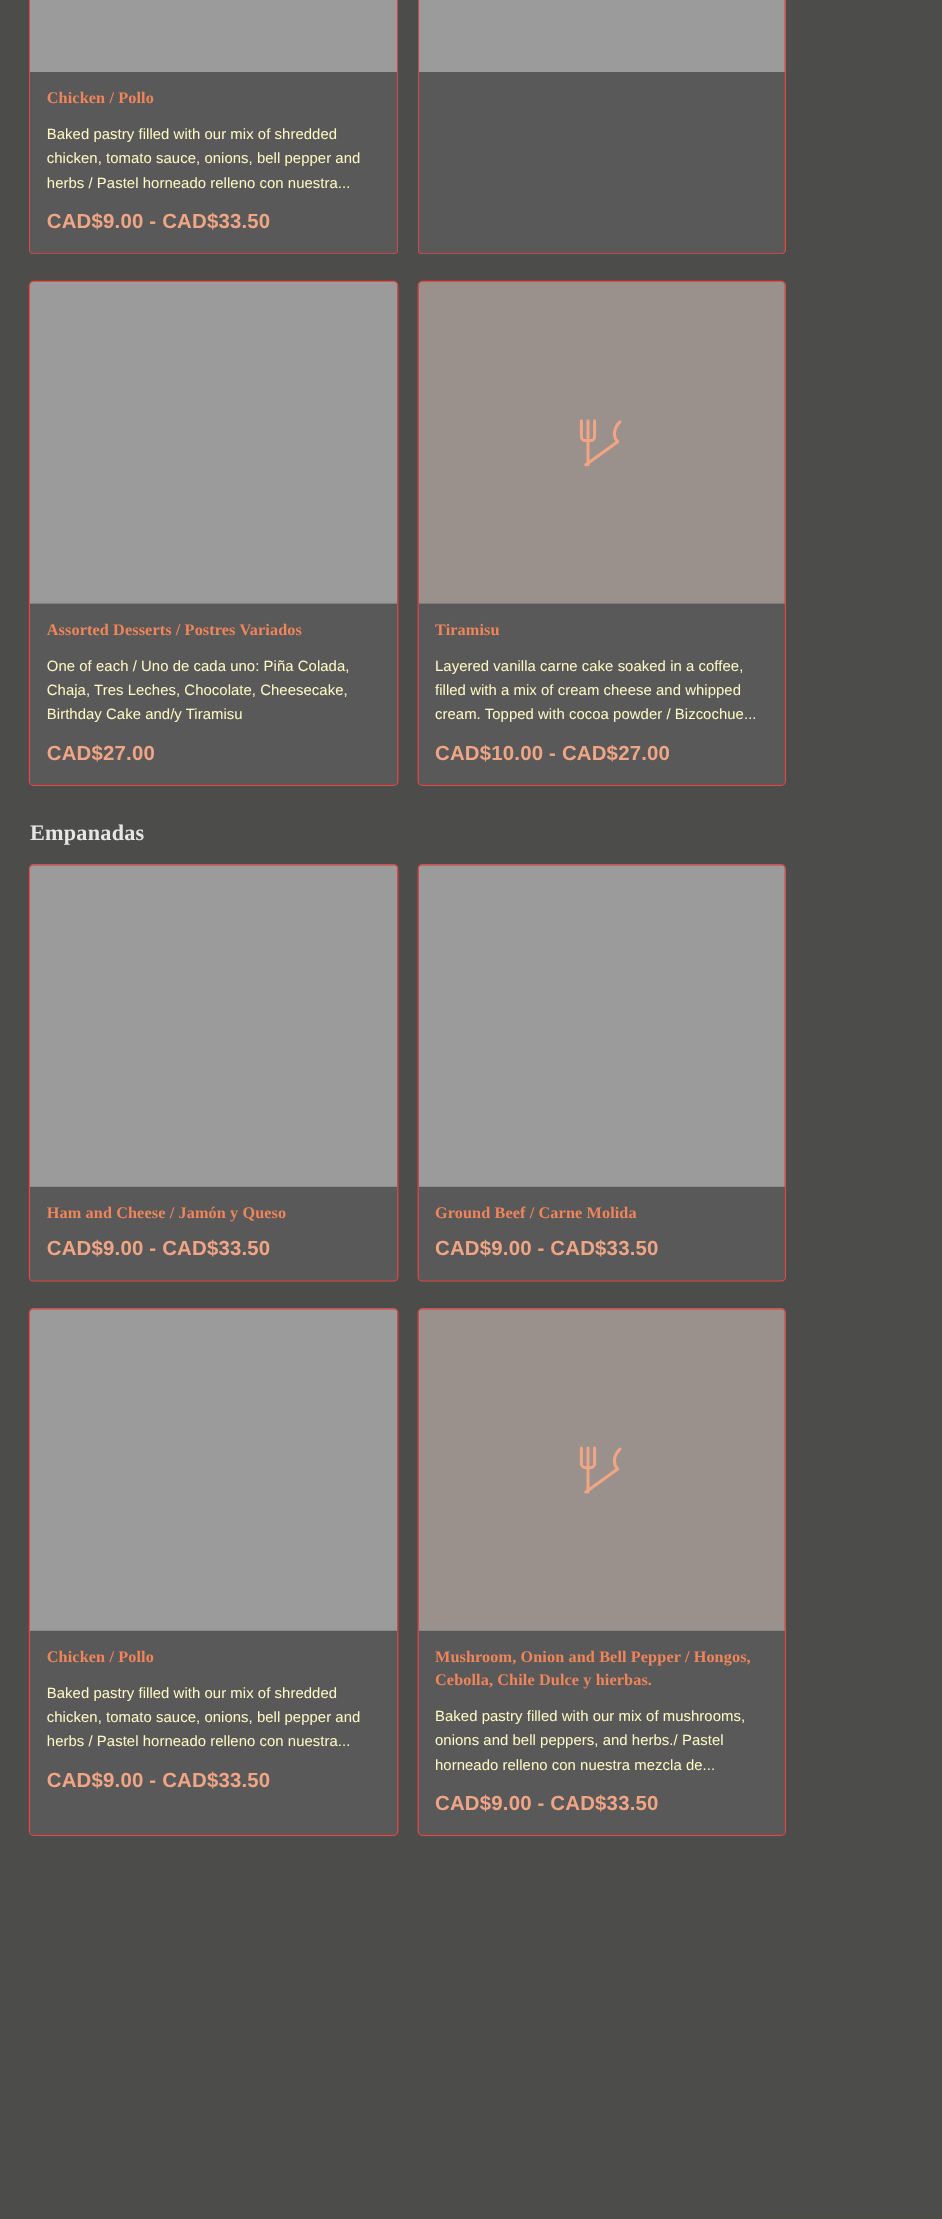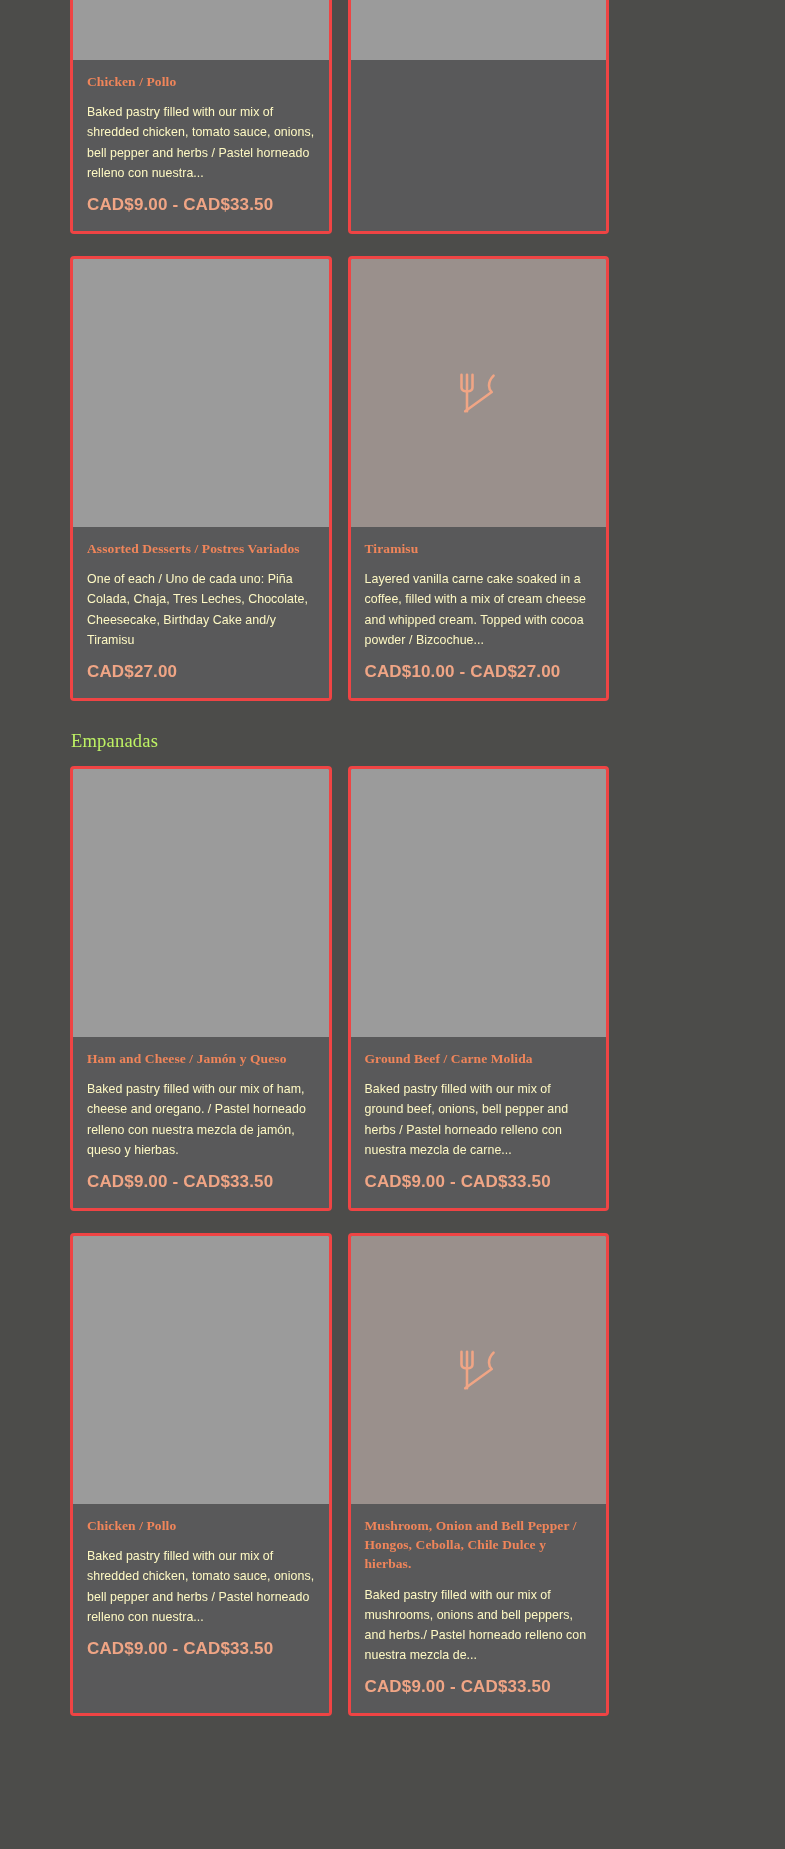--- a/index.html
+++ b/index.html
@@ -8,34 +8,34 @@
   html, body {
     width: 785px;
     background: #4c4c4a;
     font-family: "Liberation Sans", sans-serif;
   }
 
   .page {
     width: 679px;
     min-height: 1849px;
     background: #4c4c4a;
-    padding: 0 70px;
+    padding: 0 24px;
     overflow: hidden;
   }
 
   
   .card-grid {
     display: grid;
     grid-template-columns: 1fr 1fr;
     column-gap: 16px;
     row-gap: 22px;
   }
 
   .menu-card {
-    border: 3px solid #ef4444;
+    border: 1px solid #ef4444;
     border-radius: 4px;
     background: #59595a;
     overflow: hidden;
     display: flex;
     flex-direction: column;
   }
 
   .card-image {
     width: 100%;
     background: #9b9b9b;
@@ -77,23 +77,23 @@
   .item-price {
     font-size: 17px;
     font-weight: bold;
     color: #f0a585;
     letter-spacing: 0.15px;
   }
 
   
   .section-heading {
     font-family: "Liberation Serif", serif;
-    font-weight: normal;
+    font-weight: bold;
     font-size: 18.5px;
-    color: #bef264;
+    color: #e5e5e5;
     letter-spacing: 0.2px;
     margin: 30px 0 14px 1px;
   }
 
   
   .top-partial .card-image { height: 60px; border-radius: 0; }
   .top-partial .menu-card { border-top: none; border-radius: 0 0 4px 4px; }
 </style>
 </head>
 <body>
@@ -145,30 +145,28 @@
   </div>
 
   <h2 class="section-heading">Empanadas</h2>
 
   <div class="card-grid">
 
     <div class="menu-card">
       <div class="card-image" style="height:268px;"></div>
       <div class="card-body">
         <div class="item-title">Ham and Cheese / Jamón y Queso</div>
-        <div class="item-desc">Baked pastry filled with our mix of ham, cheese and oregano. / Pastel horneado relleno con nuestra mezcla de jamón, queso y hierbas.</div>
         <div class="item-price">CAD$9.00 - CAD$33.50</div>
       </div>
     </div>
 
     <div class="menu-card">
       <div class="card-image" style="height:268px;"></div>
       <div class="card-body">
         <div class="item-title">Ground Beef / Carne Molida</div>
-        <div class="item-desc">Baked pastry filled with our mix of ground beef, onions, bell pepper and herbs / Pastel horneado relleno con nuestra mezcla de carne...</div>
         <div class="item-price">CAD$9.00 - CAD$33.50</div>
       </div>
     </div>
 
     <div class="menu-card">
       <div class="card-image" style="height:268px;"></div>
       <div class="card-body">
         <div class="item-title">Chicken / Pollo</div>
         <div class="item-desc">Baked pastry filled with our mix of shredded chicken, tomato sauce, onions, bell pepper and herbs / Pastel horneado relleno con nuestra...</div>
         <div class="item-price">CAD$9.00 - CAD$33.50</div>

